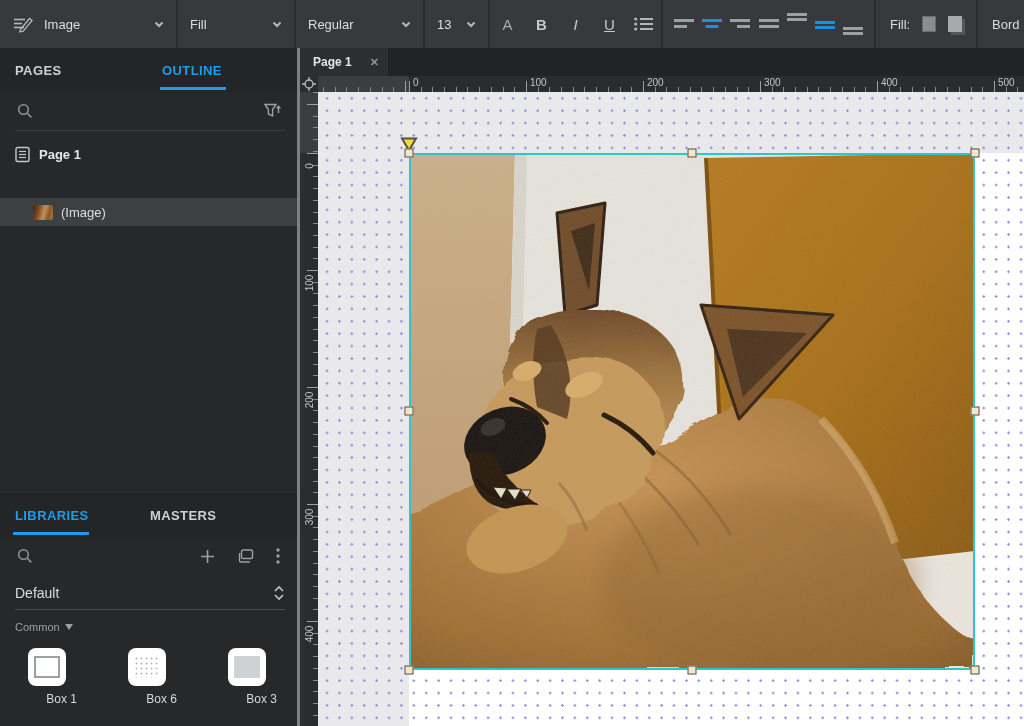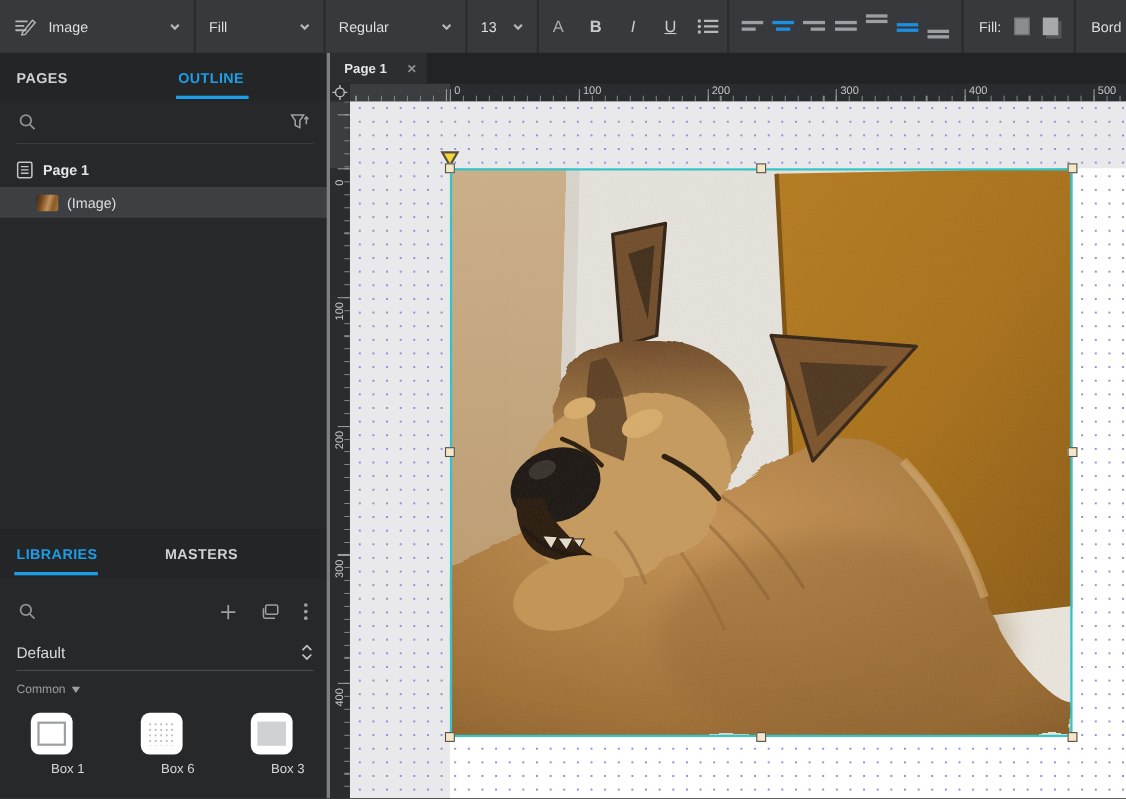--- a/index.html
+++ b/index.html
@@ -28,21 +28,21 @@
   .sidebar{position:absolute;left:0;top:48px;width:300px;height:499px;background:#26282a;z-index:20;}
   .splitter{position:absolute;left:297px;top:48px;width:3px;height:678px;background:#7d8083;z-index:25;}
   .side-tabs{position:absolute;left:0;width:300px;height:44px;background:#232527;}
   .side-tab{position:absolute;top:0;height:44px;display:flex;align-items:center;
             font-size:13px;font-weight:bold;letter-spacing:.4px;color:#cfd2d4;cursor:pointer;}
   .side-tab.active{color:#1d9ee8;}
   .tab-underline{position:absolute;height:3px;background:#1d9ee8;bottom:2px;}
   .search-row{position:absolute;left:0;width:300px;height:38px;display:flex;align-items:center;}
   .hdiv{position:absolute;left:15px;width:270px;height:1px;background:#3a3d3f;}
   .tree-row{position:absolute;left:0;width:300px;height:28px;display:flex;align-items:center;color:#e4e6e8;font-size:13px;}
-  .tree-row.selected{background:#3d4043;}
+  .tree-row.selected{background:#3d4043;margin-top:28px;}
   .mini-thumb{width:20px;height:15px;border-radius:2px;
       background:linear-gradient(105deg,#3a2a18 0%,#7a4a22 28%,#c09258 55%,#8a5a28 76%,#a87838 100%);}
   .lib-name{position:absolute;left:15px;right:15px;height:34px;display:flex;align-items:center;
             color:#dadcde;font-size:14px;border-bottom:1px solid #4a4d50;cursor:pointer;}
   .common{position:absolute;left:15px;color:#9aa0a3;font-size:11px;display:flex;align-items:center;gap:5px;cursor:pointer;}
   .box-item{position:absolute;width:60px;text-align:right;cursor:pointer;}
   .box-thumb{width:38px;height:38px;background:#fff;border-radius:8px;position:relative;margin:0 auto;}
   .box-thumb .inner{position:absolute;left:6px;right:6px;top:8px;bottom:8px;}
   .box1 .inner{border:2px solid #9aa0a4;background:#fff;}
   .box2 .inner{background-image:radial-gradient(#b4bac0 0.9px,transparent 1.1px);background-size:5px 5px;}
@@ -265,21 +265,21 @@
             </g>
         </svg>
       </span>
       <span style="margin-left:9px;">Page 1</span>
     </div>
     <div class="tree-row selected" style="top:122px;">
       <span class="mini-thumb" style="margin-left:33px;"></span>
       <span style="margin-left:8px;color:#dcdee0;">(Image)</span>
     </div>
 
-    <div class="side-tabs" style="top:433px;">
+    <div class="side-tabs" style="top:445px;">
       <div class="side-tab active" style="left:15px;">
         <span>LIBRARIES</span>
       </div>
       <div class="side-tab" style="left:150px;">
         <span>MASTERS</span>
       </div>
       <div class="tab-underline" style="left:13px;width:76px;"></div>
     </div>
 
     <div class="search-row" style="top:489px;">

